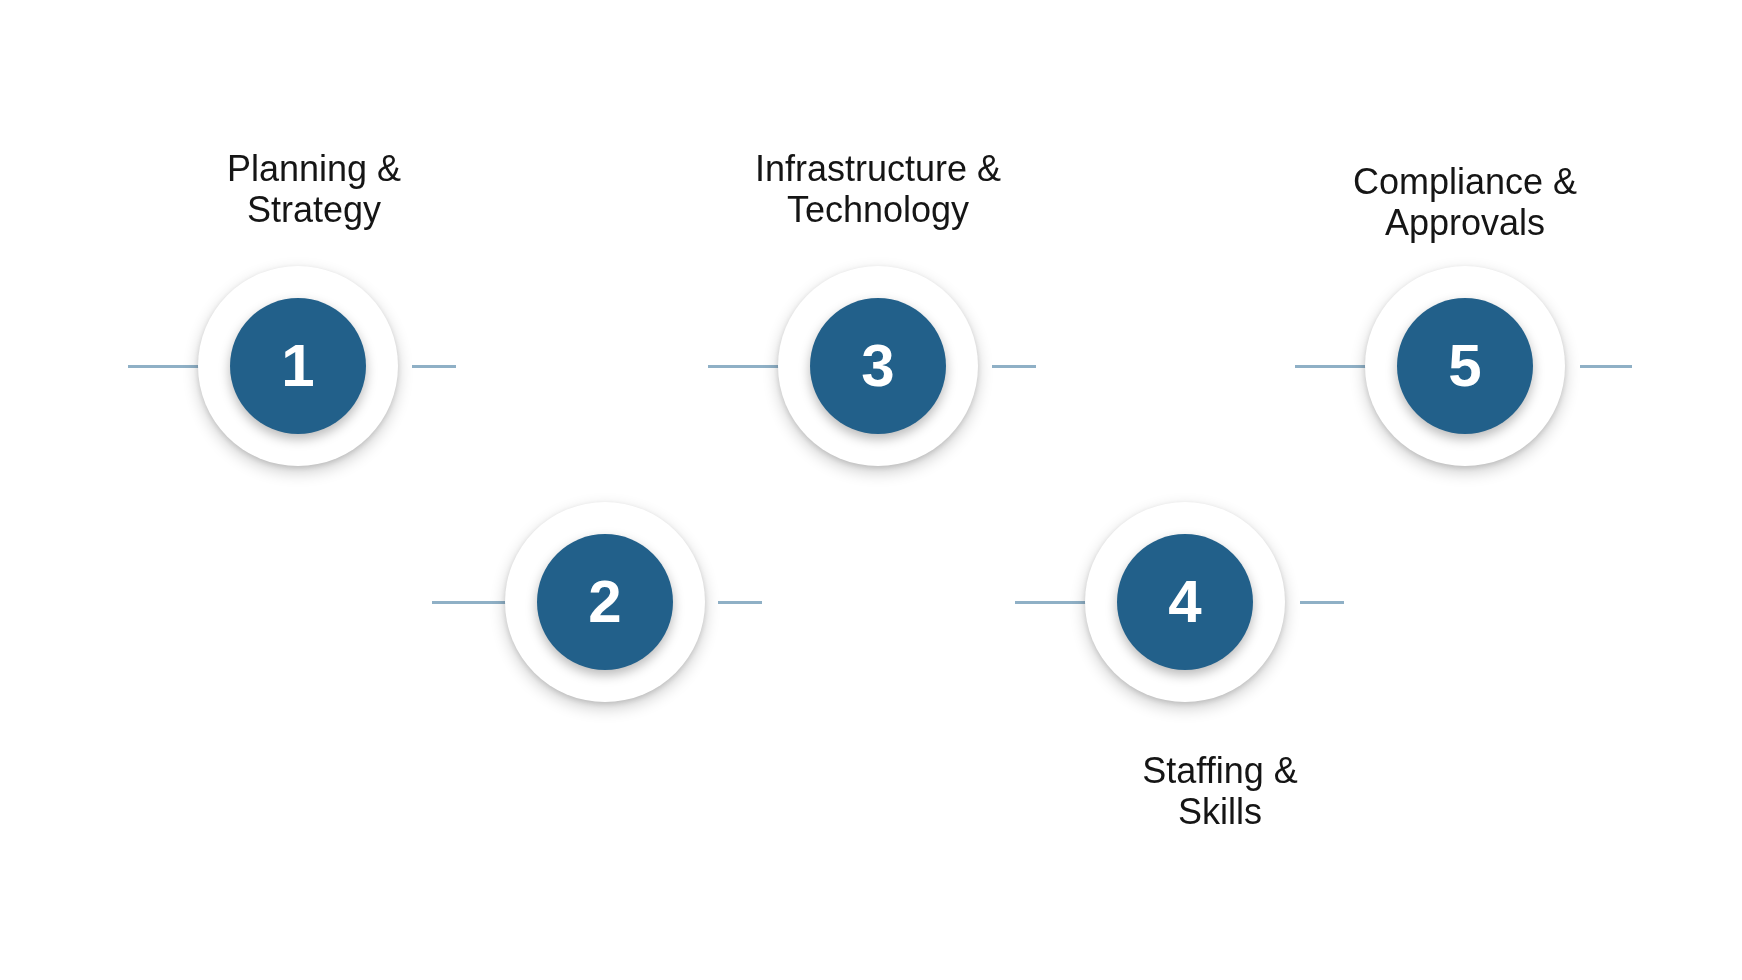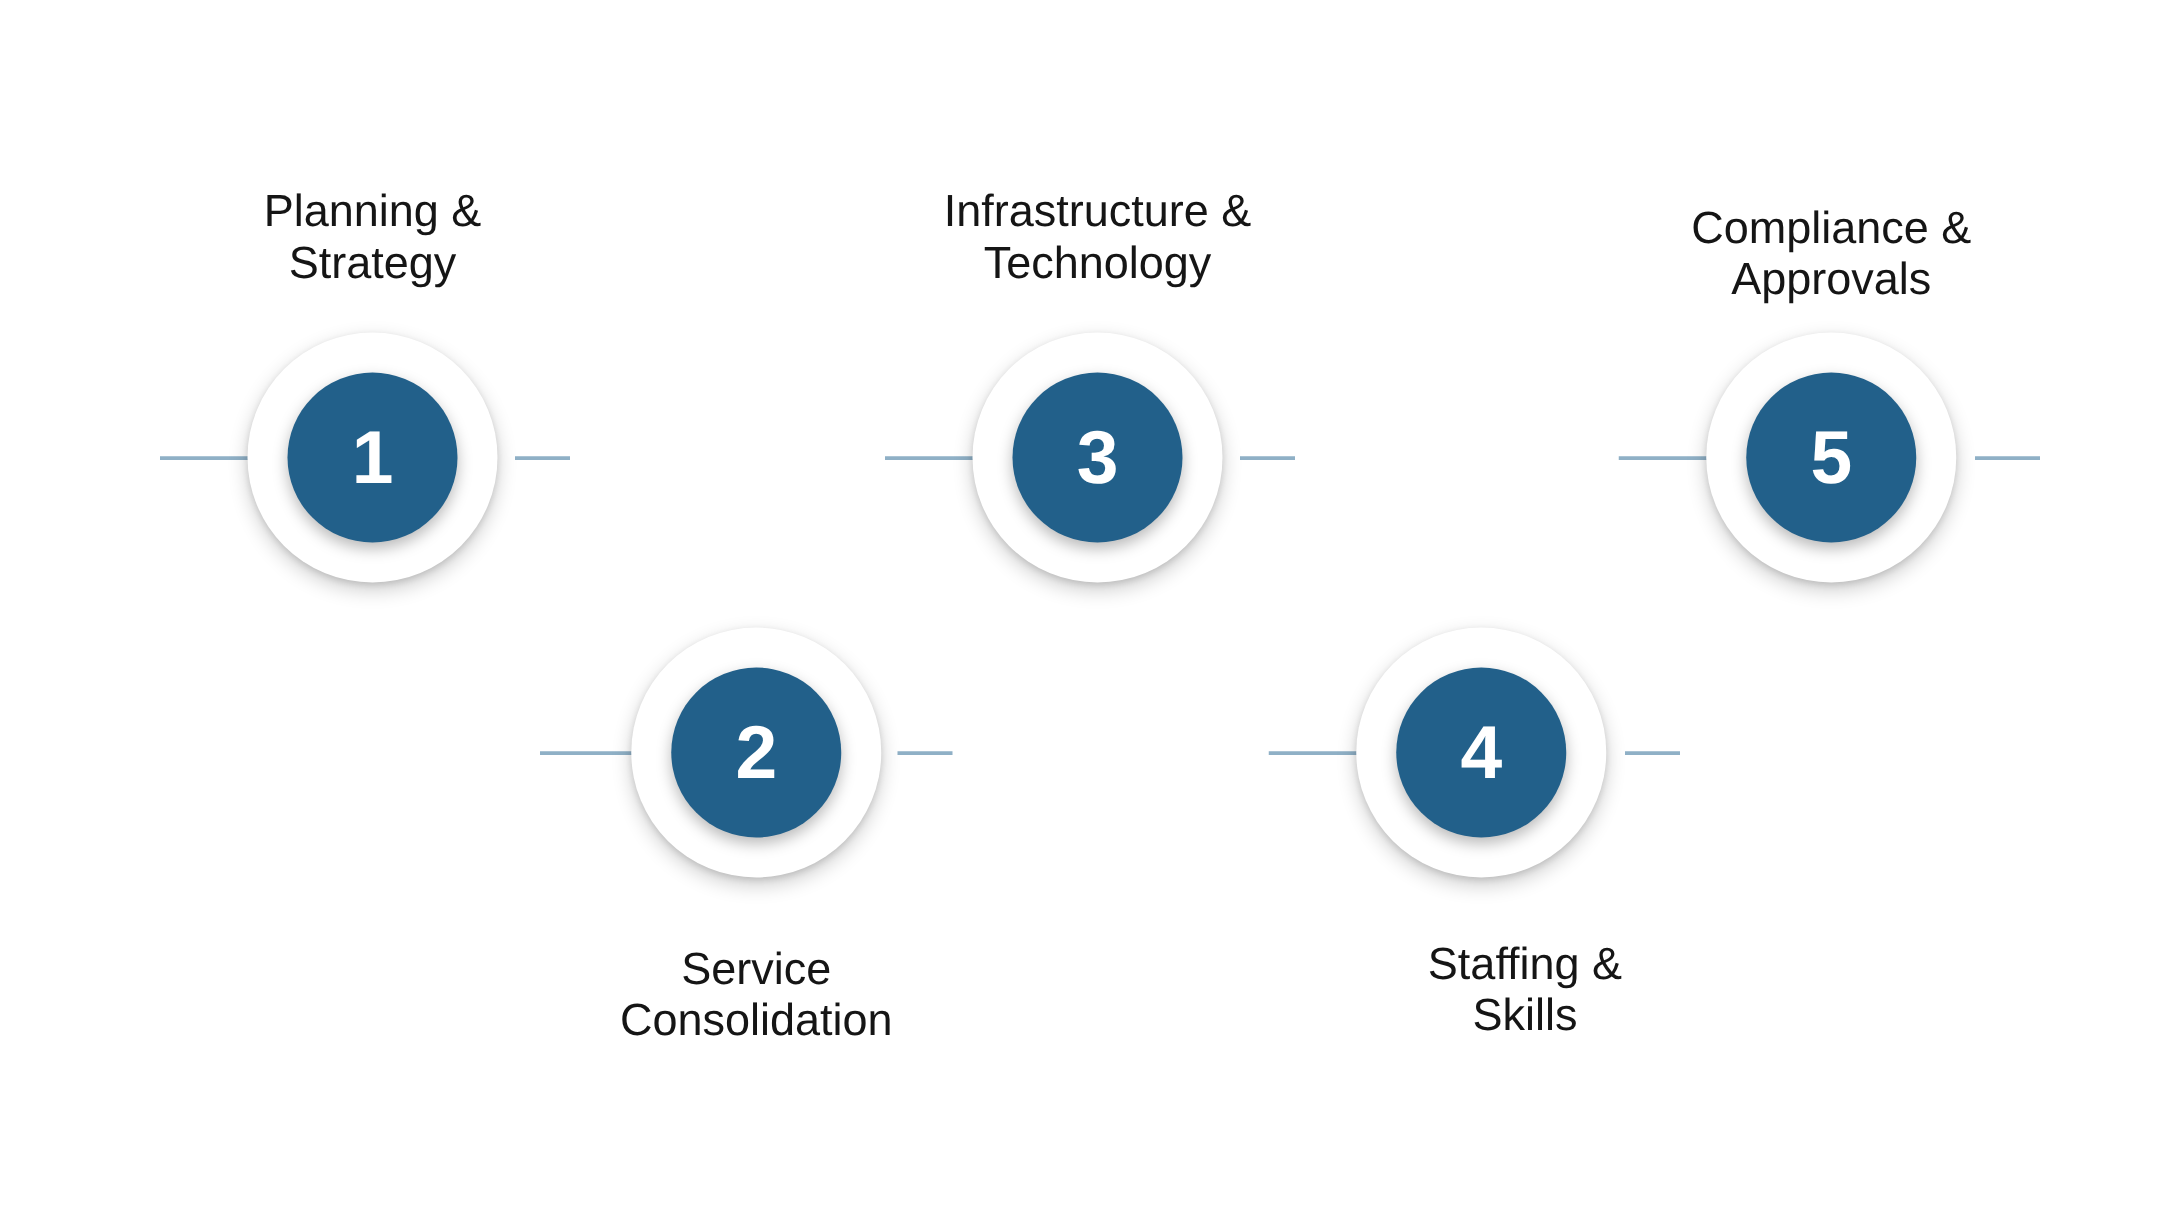--- a/index.html
+++ b/index.html
@@ -85,35 +85,33 @@
 
   <div class="connector" style="left:708px;  top:365px; width:142px;"></div>
   <div class="connector" style="left:992px;  top:365px; width:44px;"></div>
 
   <div class="connector" style="left:1015px; top:601px; width:142px;"></div>
   <div class="connector" style="left:1300px; top:601px; width:44px;"></div>
 
   <div class="connector" style="left:1295px; top:365px; width:142px;"></div>
   <div class="connector" style="left:1580px; top:365px; width:52px;"></div>
 
-  <div class="node-label label-above" style="left:98px; top:149px; width:400px;text-align:center;">Planning &amp;
+  <div class="node-label label-above" style="left:114px; top:149px; width:400px;text-align:center;">Planning &amp;
 Strategy</div>
   <div class="node" style="left:198px; top:266px;">
     <div class="node-inner">
       <span class="node-number">1</span>
     </div>
   </div>
 
   <div class="node" style="left:505px; top:502px;">
     <div class="node-inner">
       <span class="node-number">2</span>
     </div>
   </div>
-  <div class="node-label label-below" style="left:405px; top:755px; width:400px;">Service
-Consolidation</div>
 
   <div class="node-label label-above" style="left:678px; top:149px; width:400px;text-align:center;">Infrastructure &amp;
 Technology</div>
   <div class="node" style="left:778px; top:266px;">
     <div class="node-inner">
       <span class="node-number">3</span>
     </div>
   </div>
 
   <div class="node" style="left:1085px; top:502px;">

